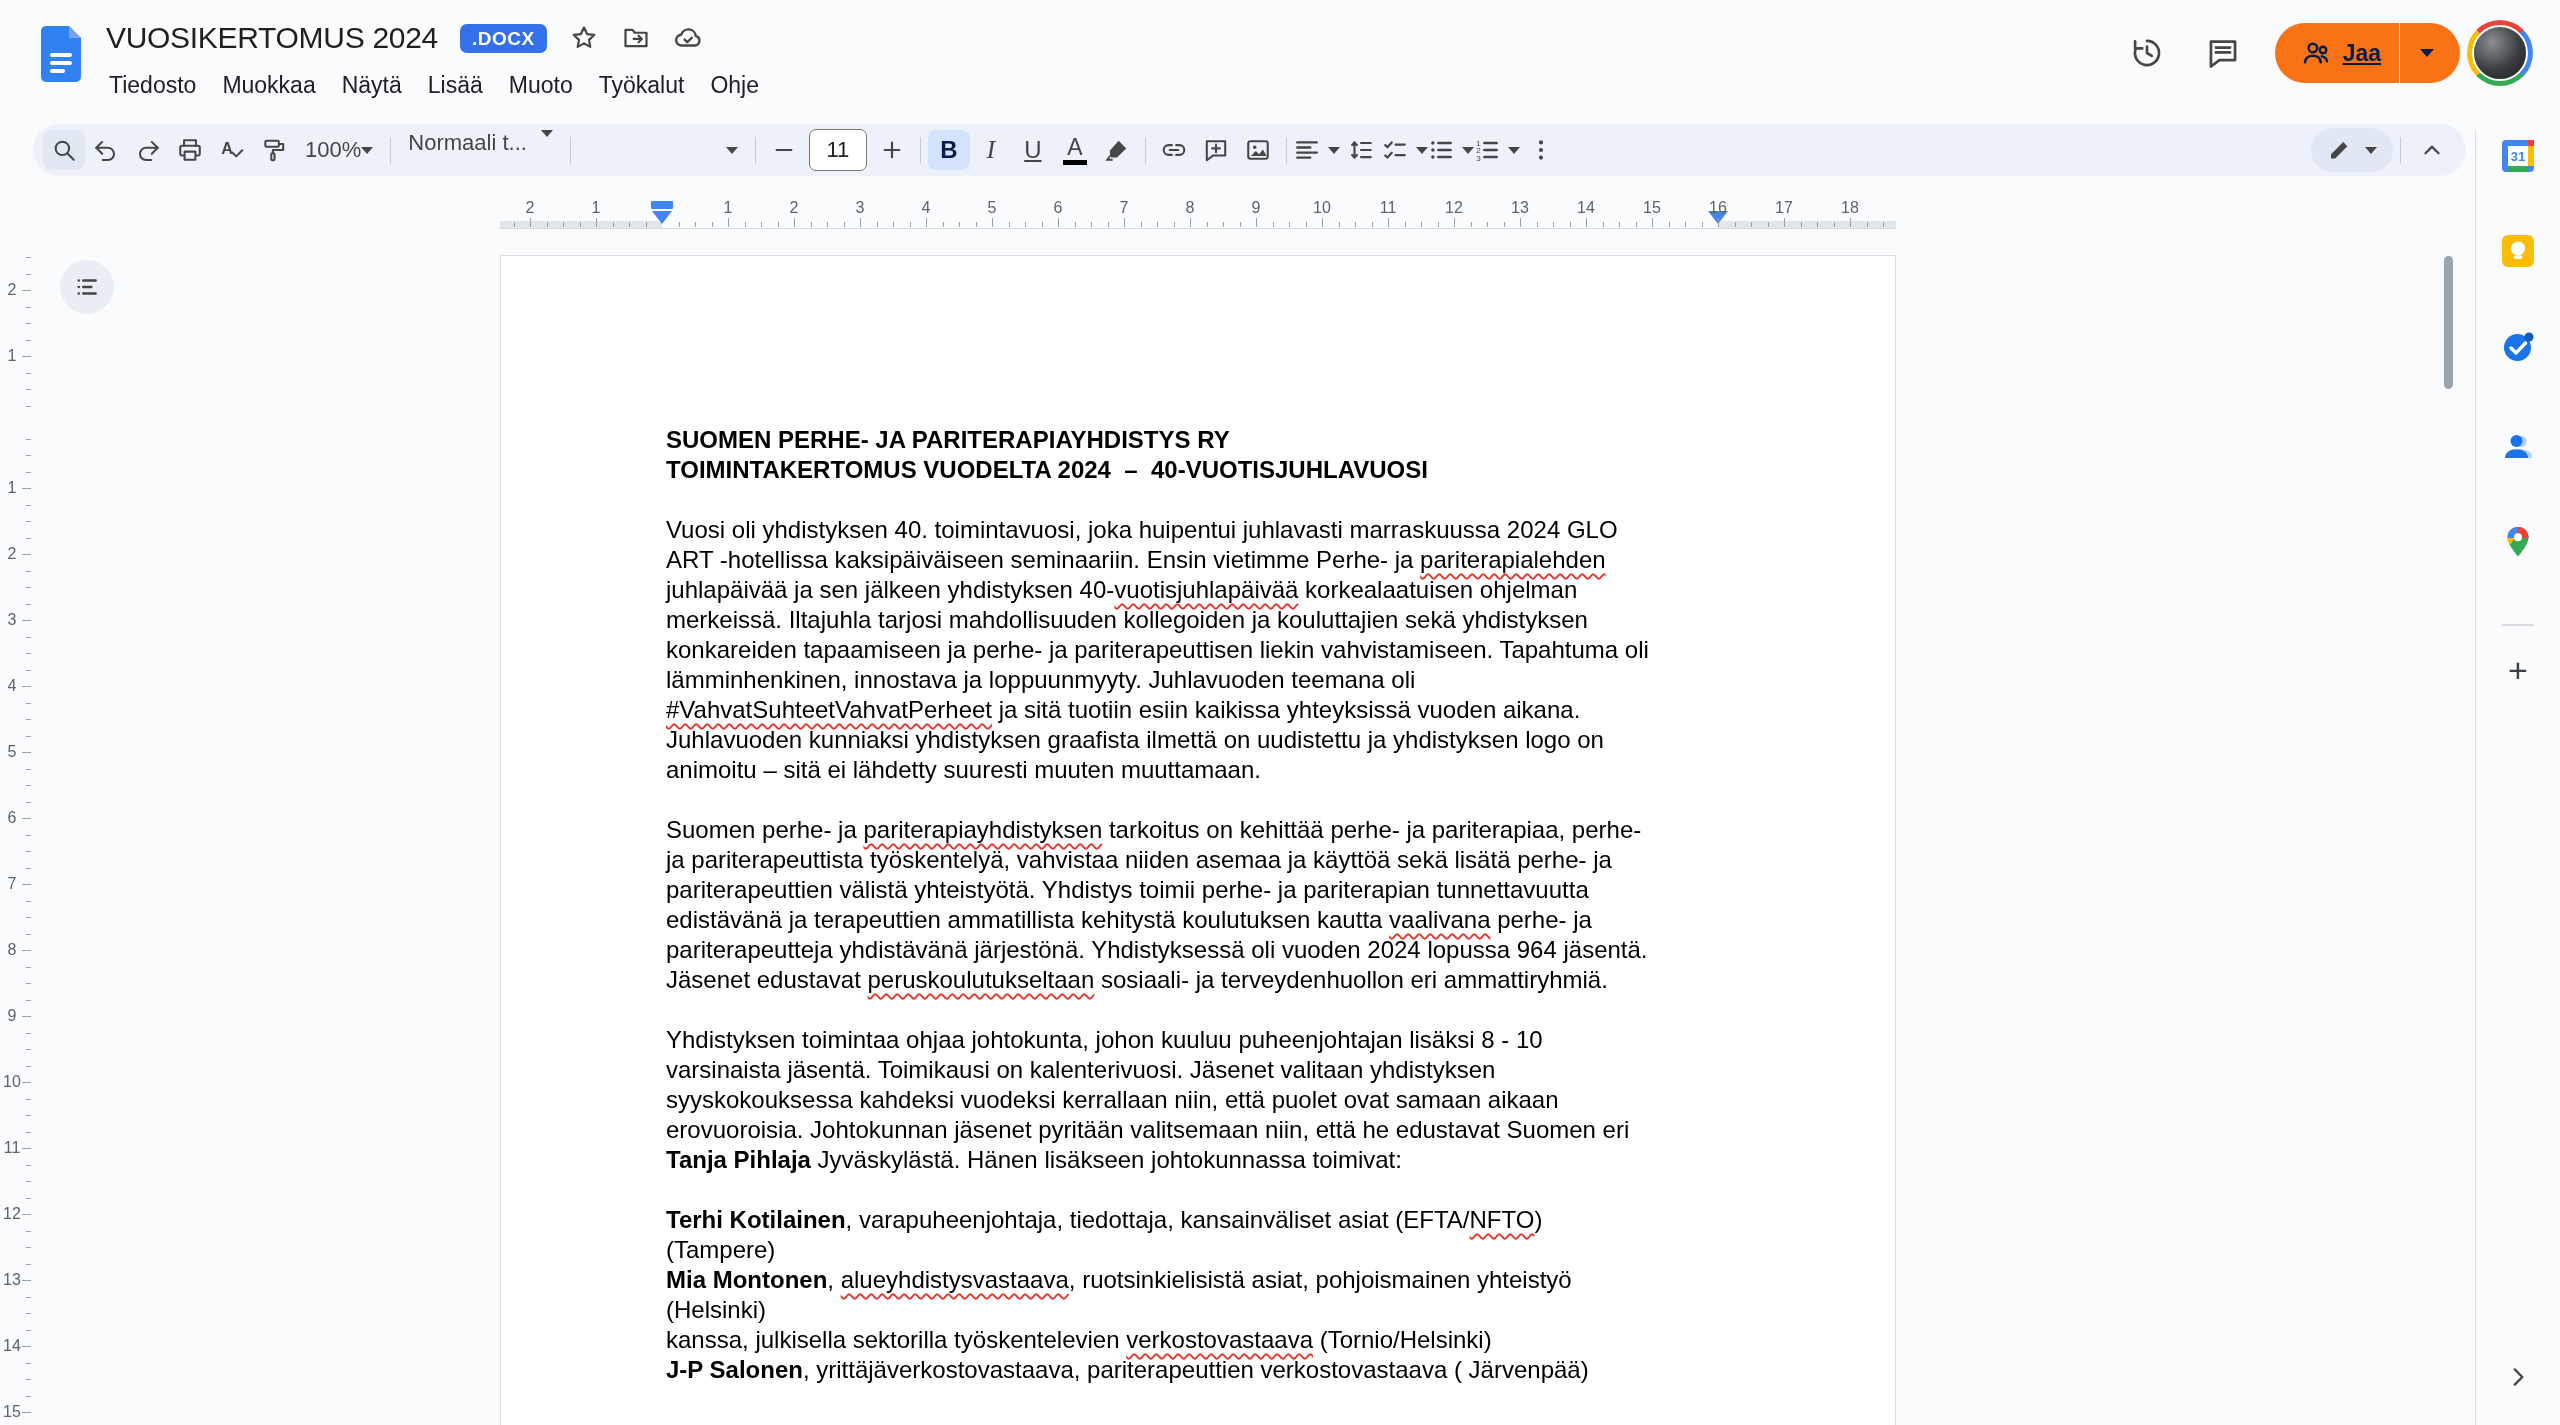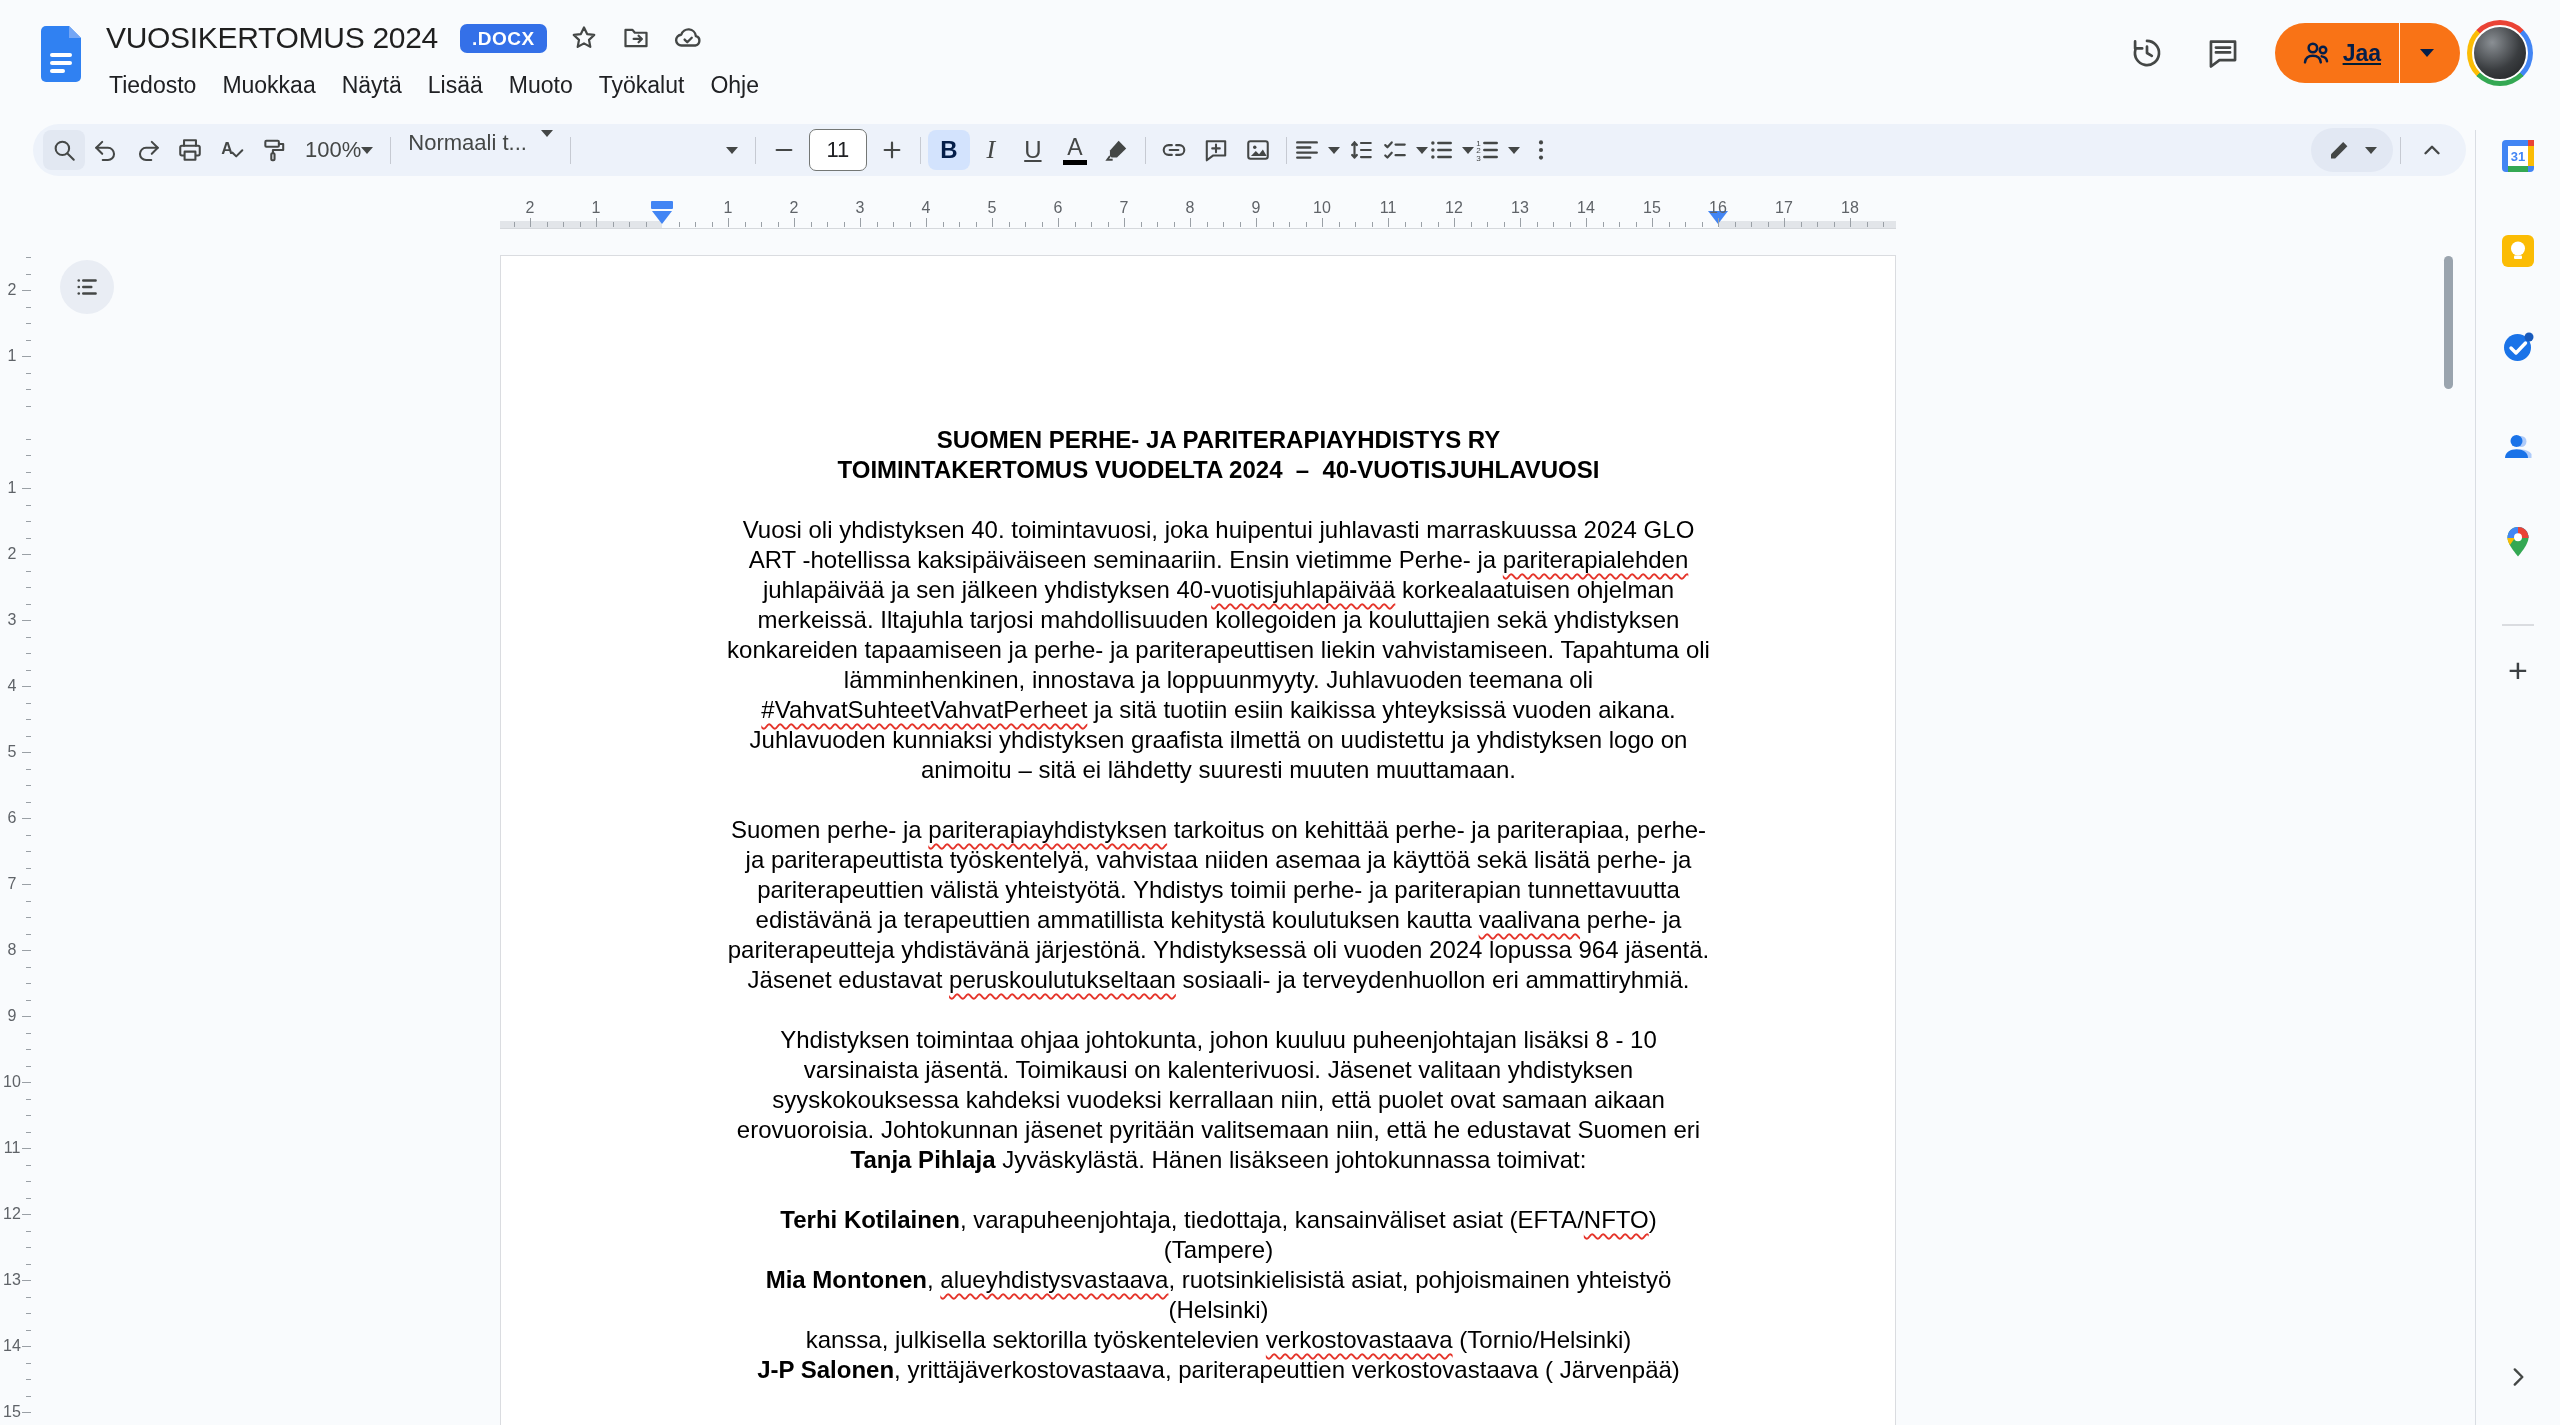--- a/index.html
+++ b/index.html
@@ -67,21 +67,21 @@
   .hruler-line{position:absolute;left:500px;width:1396px;bottom:1px;height:1px;background:#d5d8dc;}
   .hmargin-shade{position:absolute;bottom:2px;height:7px;background:#e2e5e9;}
   .ind-bar{position:absolute;left:651px;top:3px;width:22px;height:8px;background:#4285f4;border-radius:1px;}
   .ind-tri{position:absolute;top:13px;width:0;height:0;border-left:10px solid transparent;border-right:10px solid transparent;border-top:13px solid #4285f4;}
   .vruler{position:absolute;left:0;top:230px;width:34px;bottom:0;}
   .vruler .ruler-num{left:12px;transform:translate(-50%,-50%);top:auto;}
   .vtick{position:absolute;left:24px;height:1px;background:#9aa0a6;}
   .page{position:absolute;left:500px;top:255px;width:1396px;height:1975px;background:#fff;border:1px solid #dadce0;box-sizing:border-box;}
   .doc-text{position:absolute;left:165px;top:169px;width:1105px;font-size:24px;line-height:30px;color:#000;}
   .para{margin:0 0 30px 0;}
-  .dline{height:30px;white-space:pre;text-align:center;}
+  .dline{height:30px;white-space:pre;}
   .dline .b{font-weight:bold;}
   .dline .sp{text-decoration-line:underline;text-decoration-style:wavy;text-decoration-color:#e5342a;text-decoration-thickness:2px;text-underline-offset:5px;}
   .scroll-thumb{position:absolute;left:2444px;top:256px;width:9px;height:133px;border-radius:5px;background:#9aa4ae;}
 </style>
 </head>
 <body>
 
 <div id="app">
 
   <div class="docs-logo">

